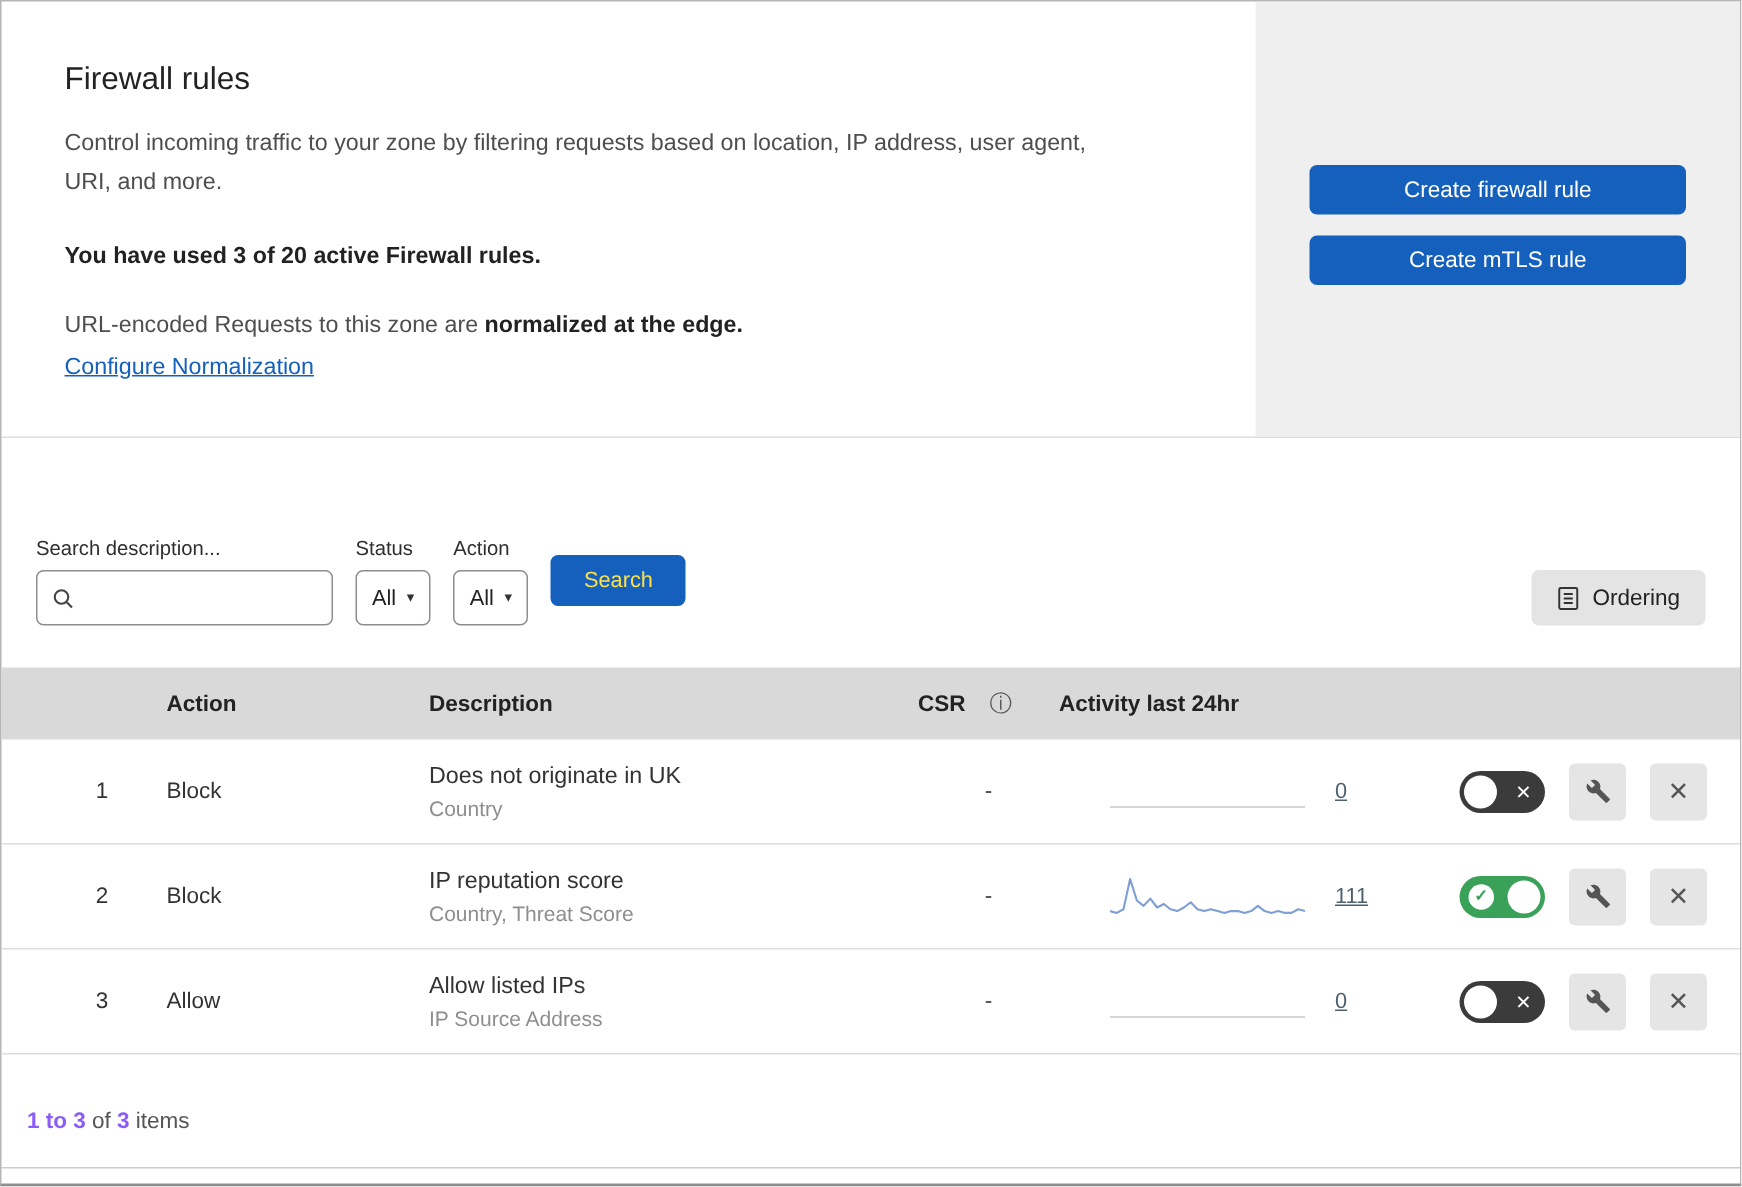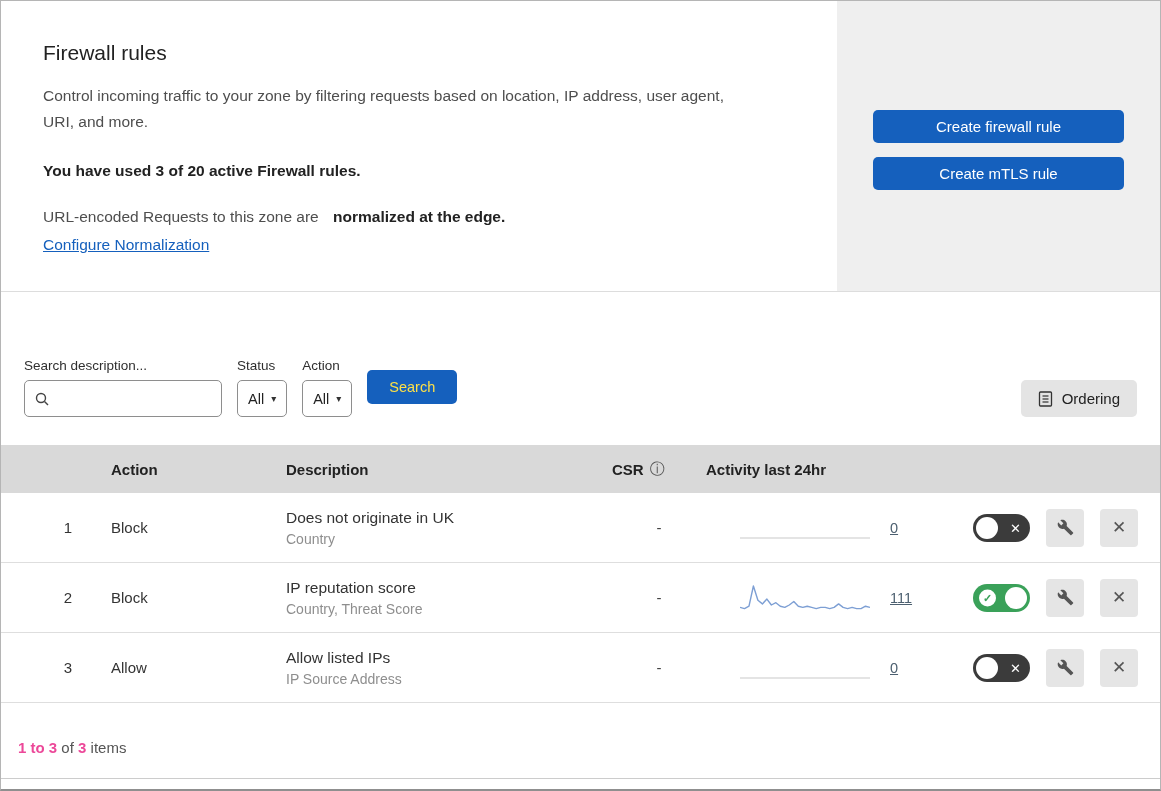--- a/index.html
+++ b/index.html
@@ -15,21 +15,21 @@
     overflow: hidden;
   }
 
   
   .top { display: flex; height: 291px; border-bottom: 1px solid #ddd; flex: none; }
   .intro { flex: 1; padding: 40px 50px 0 42px; }
   .intro h1 { font-size: 21px; font-weight: 400; color: #222; margin-bottom: 18px; }
   .desc { font-size: 15.5px; color: #4e4e4e; line-height: 1.65; max-width: 705px; }
   .usage { font-size: 15.5px; color: #222; font-weight: 700; margin-top: 28px; }
   .norm { font-size: 15.5px; color: #4e4e4e; margin-top: 28px; }
-  .norm b { color: #222; margin-left: 10px; }
+  .norm b { color: #222; }
   .cfg-link { display: inline-block; margin-top: 10px; font-size: 15.5px; color: #1560bd; text-decoration: underline; cursor: pointer; }
 
   .actions-panel { width: 323px; height: 100%; background: #efefef; padding: 109px 36px 0 36px; display: flex; flex-direction: column; gap: 14px; flex: none; }
   .btn-primary { height: 33px; background: #1560bd; color: #fff; font-size: 15px; border: none; border-radius: 5px; cursor: pointer; font-family: inherit; }
 
   
   .filter-bar { display: flex; align-items: flex-end; padding: 22px 23px 28px 23px; flex: none; }
   .fgroup { display: flex; align-items: center; gap: 15px; margin-top: 44px; }
   .field label { display: block; font-size: 13.5px; color: #2f2f2f; margin-bottom: 7px; }
   .search-box { width: 198px; height: 37px; border: 1px solid #8e8e8e; border-radius: 5px; display: flex; align-items: center; padding: 0 9px; background: #fff; }
@@ -39,21 +39,21 @@
   .btn-search { height: 34px; padding: 0 22px; background: #1560bd; color: #fde047; border: none; border-radius: 5px; font-size: 14.5px; cursor: pointer; margin-bottom: 1px; font-family: inherit; }
   .btn-ordering { margin-left: auto; height: 37px; padding: 0 17px; background: #e4e4e4; border: none; border-radius: 5px; font-size: 15px; color: #222; display: flex; align-items: center; gap: 9px; cursor: pointer; font-family: inherit; }
 
   
   .tbl-header, .rule-row {
     display: grid;
     grid-template-columns: 110px 175px 326px 94px 250px 1fr;
     align-items: center;
   }
   .tbl-header { background: #d9d9d9; height: 48px; font-size: 15px; font-weight: 700; color: #222; flex: none; }
-  .h-csr { display: flex; align-items: center; gap: 6px; }
+  .h-csr { display: flex; align-items: center; gap: 16px; }
   .info { font-weight: 400; font-size: 15px; color: #555; cursor: default; }
   .rule-row { height: 70px; border-bottom: 1px solid #dedede; flex: none; }
   .cell-num { text-align: center; padding-left: 24px; font-size: 15px; color: #333; }
   .cell-action { font-size: 15px; color: #333; }
   .cell-desc .primary { font-size: 15.5px; color: #333; }
   .cell-desc .secondary { font-size: 14px; color: #8e8e8e; margin-top: 4px; }
   .cell-csr { text-align: center; font-size: 15px; color: #444; }
   .cell-activity { display: flex; align-items: center; padding-left: 34px; gap: 20px; }
   .spark { width: 130px; height: 32px; flex: none; }
   .spark-flat { stroke: #c9c9c9; stroke-width: 1; }
@@ -69,21 +69,21 @@
   .toggle.on { background: #3aa159; }
   .toggle.on .knob { right: 3px; }
   .mark-x { position: absolute; right: 9px; top: 50%; transform: translateY(-50%); color: #fff; font-size: 13px; line-height: 1; }
   .mark-check { position: absolute; left: 6px; top: 50%; transform: translateY(-50%); width: 17px; height: 17px; border-radius: 50%; background: #fff; color: #3aa159; font-size: 11px; font-weight: 700; display: flex; align-items: center; justify-content: center; line-height: 1; }
 
   .icon-btn { width: 38px; height: 38px; background: #e5e5e5; border: none; border-radius: 4px; display: flex; align-items: center; justify-content: center; cursor: pointer; flex: none; }
   .x-glyph { font-size: 17px; color: #555; line-height: 1; }
 
   
   .items-footer { padding: 36px 17px 22px; font-size: 15px; color: #555; flex: none; }
-  .items-footer b { color: #ec4899; }
+  .items-footer b { color: #8b5cf6; }
   .help-bar { border-top: 1px solid #ccc; height: 50px; display: flex; align-items: center; justify-content: flex-end; padding-right: 25px; margin-top: auto; flex: none; }
   .help-link { color: #1560bd; font-size: 15.5px; cursor: pointer; display: flex; align-items: center; gap: 7px; text-decoration: none; justify-content: space-between; }
   .help-arrow { font-size: 12px; line-height: 1; }
 </style>
 </head>
 <body>
 
 <div class="page">
 
   <section class="top">

